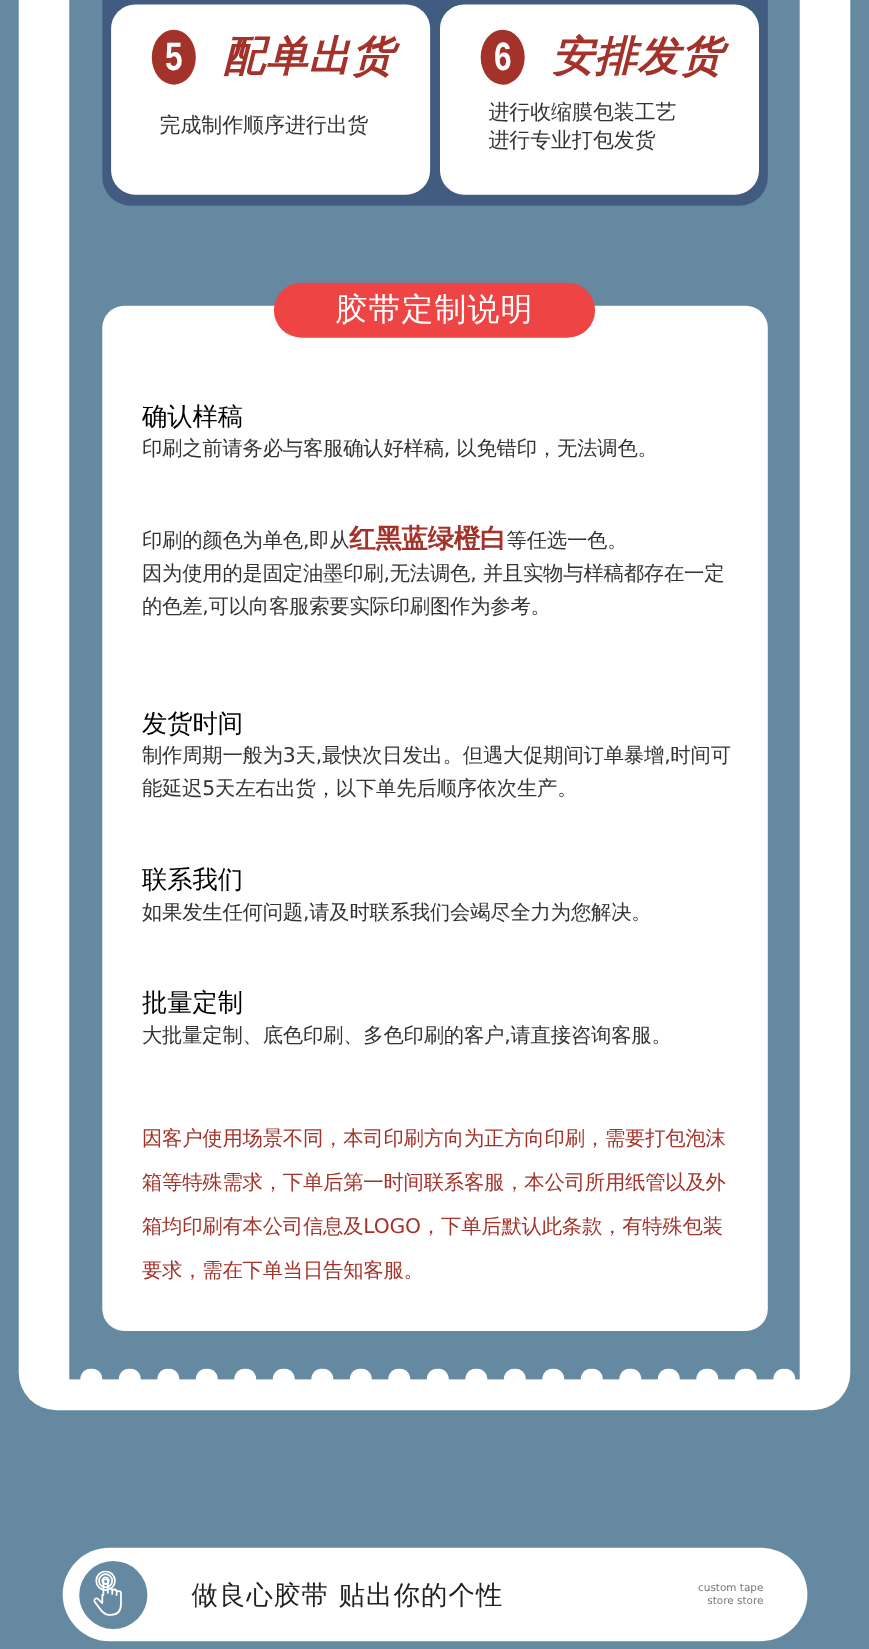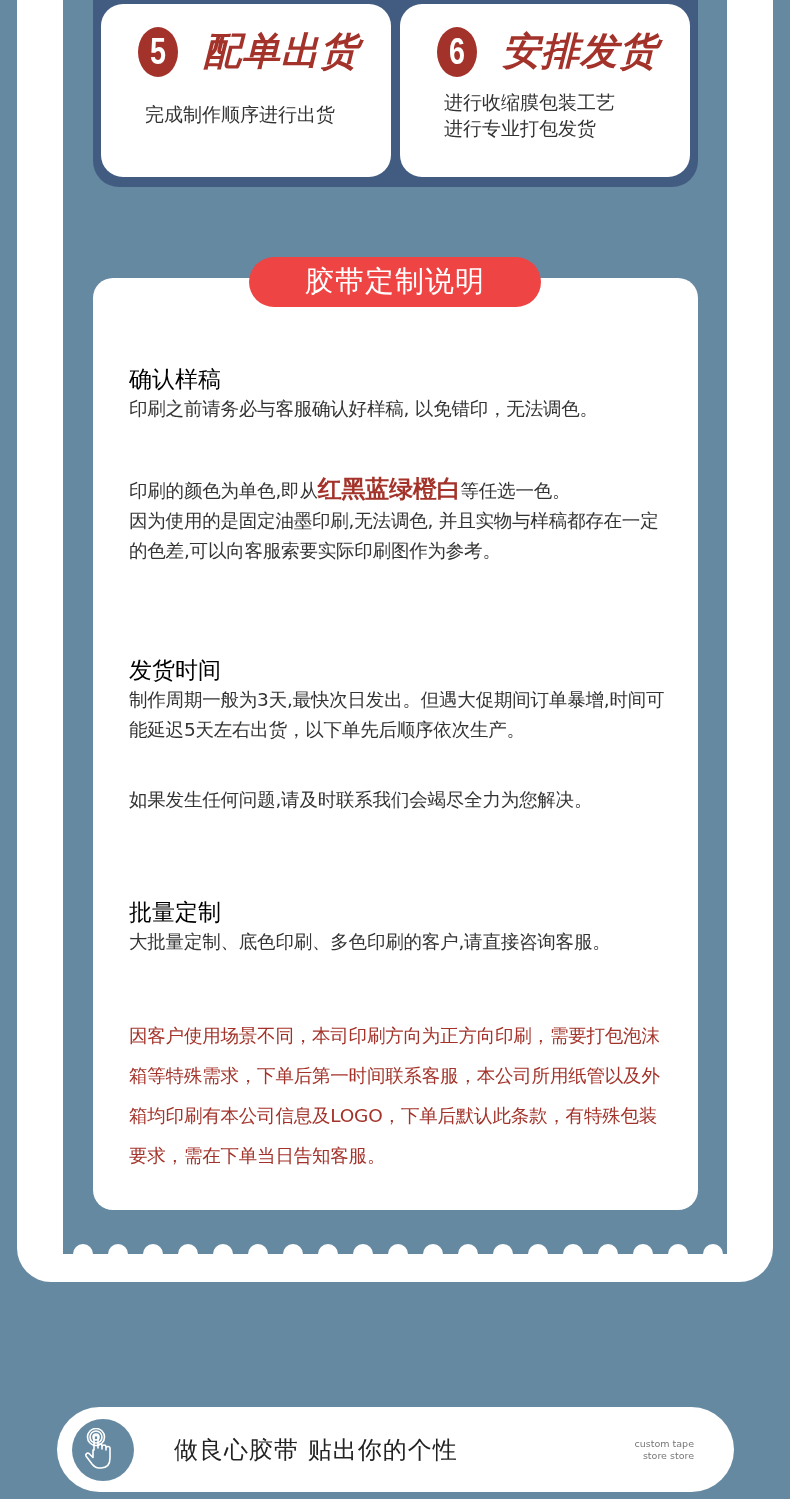--- a/index.html
+++ b/index.html
@@ -148,26 +148,27 @@
   <div class="sec-body">印刷之前请务必与客服确认好样稿, 以免错印，无法调色。</div>
 </div>
 
 <div class="section" style="top:474px;">
   <div class="sec-body">
     <span>印刷的颜色为单色,即从</span><span class="highlight">红黑蓝绿橙白</span><span>等任选一色。</span><br>
     <span>因为使用的是固定油墨印刷,无法调色, 并且实物与样稿都存在一定的色差,可以向客服索要实际印刷图作为参考。</span>
   </div>
 </div>
 
-<div class="section" style="top:643px;margin-top:12px;">
+<div class="section" style="top:643px;">
   <div class="sec-title">发货时间</div>
   <div class="sec-body">制作周期一般为3天,最快次日发出。但遇大促期间订单暴增,时间可能延迟5天左右出货，以下单先后顺序依次生产。</div>
 </div>
 
 <div class="section" style="top:785px;">
+  <div class="sec-title">联系我们</div>
   <div class="sec-body">如果发生任何问题,请及时联系我们会竭尽全力为您解决。</div>
 </div>
 
 <div class="section" style="top:897px;">
   <div class="sec-title">批量定制</div>
   <div class="sec-body">大批量定制、底色印刷、多色印刷的客户,请直接咨询客服。</div>
 </div>
 
 <div class="notice">因客户使用场景不同，本司印刷方向为正方向印刷，需要打包泡沫箱等特殊需求，下单后第一时间联系客服，本公司所用纸管以及外箱均印刷有本公司信息及LOGO，下单后默认此条款，有特殊包装要求，需在下单当日告知客服。</div>
 

